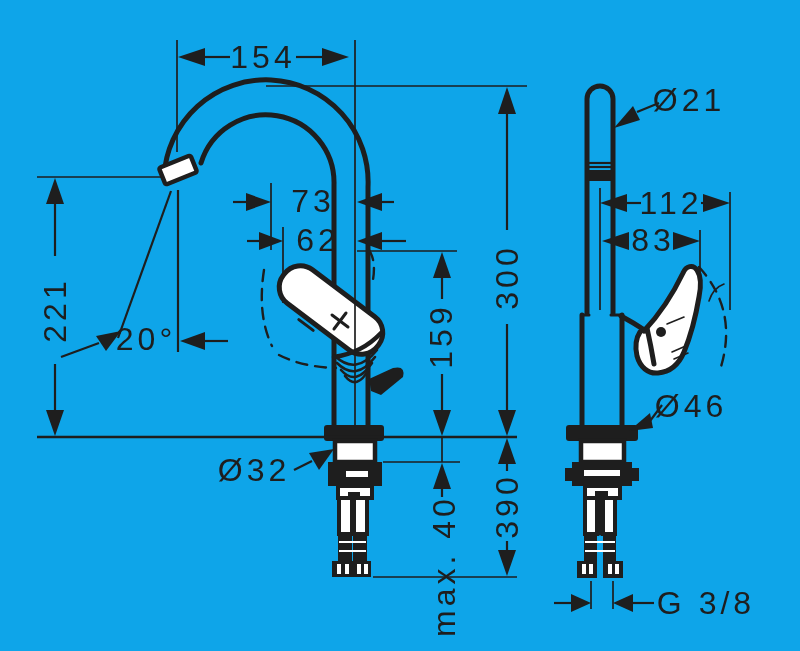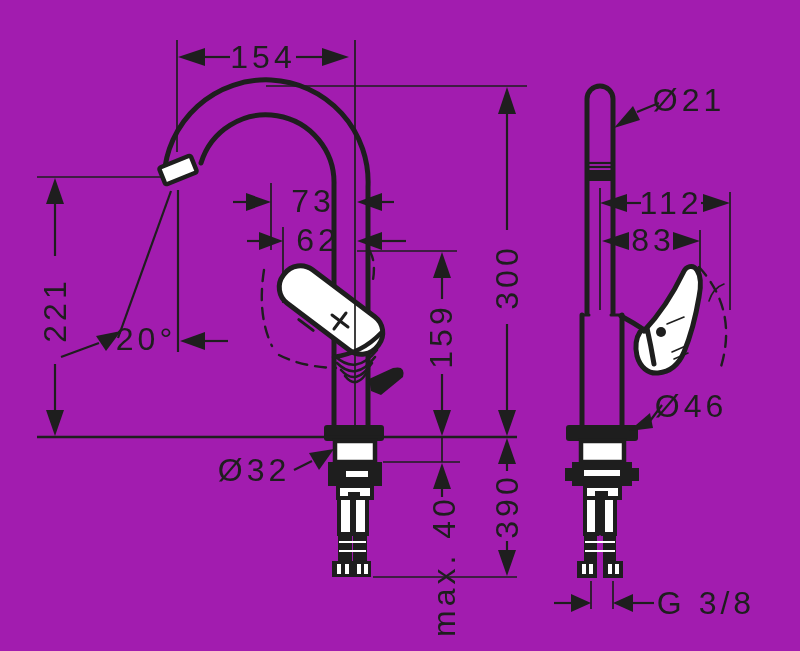--- a/index.html
+++ b/index.html
@@ -1,16 +1,16 @@
 <!DOCTYPE html>
 <html><head>
 <meta charset="utf-8">
 <style>
   html,body{margin:0;padding:0;background:#e8e8e8;}
-  .stage{width:800px;height:651px;background:#a21caf;position:relative;margin:0 auto;
+  .stage{width:800px;height:651px;background:#0ea5e9;position:relative;margin:0 auto;
          font-family:"Liberation Sans", sans-serif;}
   svg{display:block}
   
   .o5{fill:none;stroke:#1e1e1e;stroke-width:5;stroke-linecap:round;stroke-linejoin:round}
   .o45{fill:none;stroke:#1e1e1e;stroke-width:4.5;stroke-linecap:round;stroke-linejoin:round}
   .o3{fill:none;stroke:#1e1e1e;stroke-width:3;stroke-linecap:round}
   .o26{fill:none;stroke:#1e1e1e;stroke-width:2.6;stroke-linecap:round}
   .dim{fill:none;stroke:#1e1e1e;stroke-width:2.2;stroke-linecap:butt}
   .ext{fill:none;stroke:#1e1e1e;stroke-width:1.7;stroke-linecap:butt}
   .base{fill:none;stroke:#1e1e1e;stroke-width:2.4}

